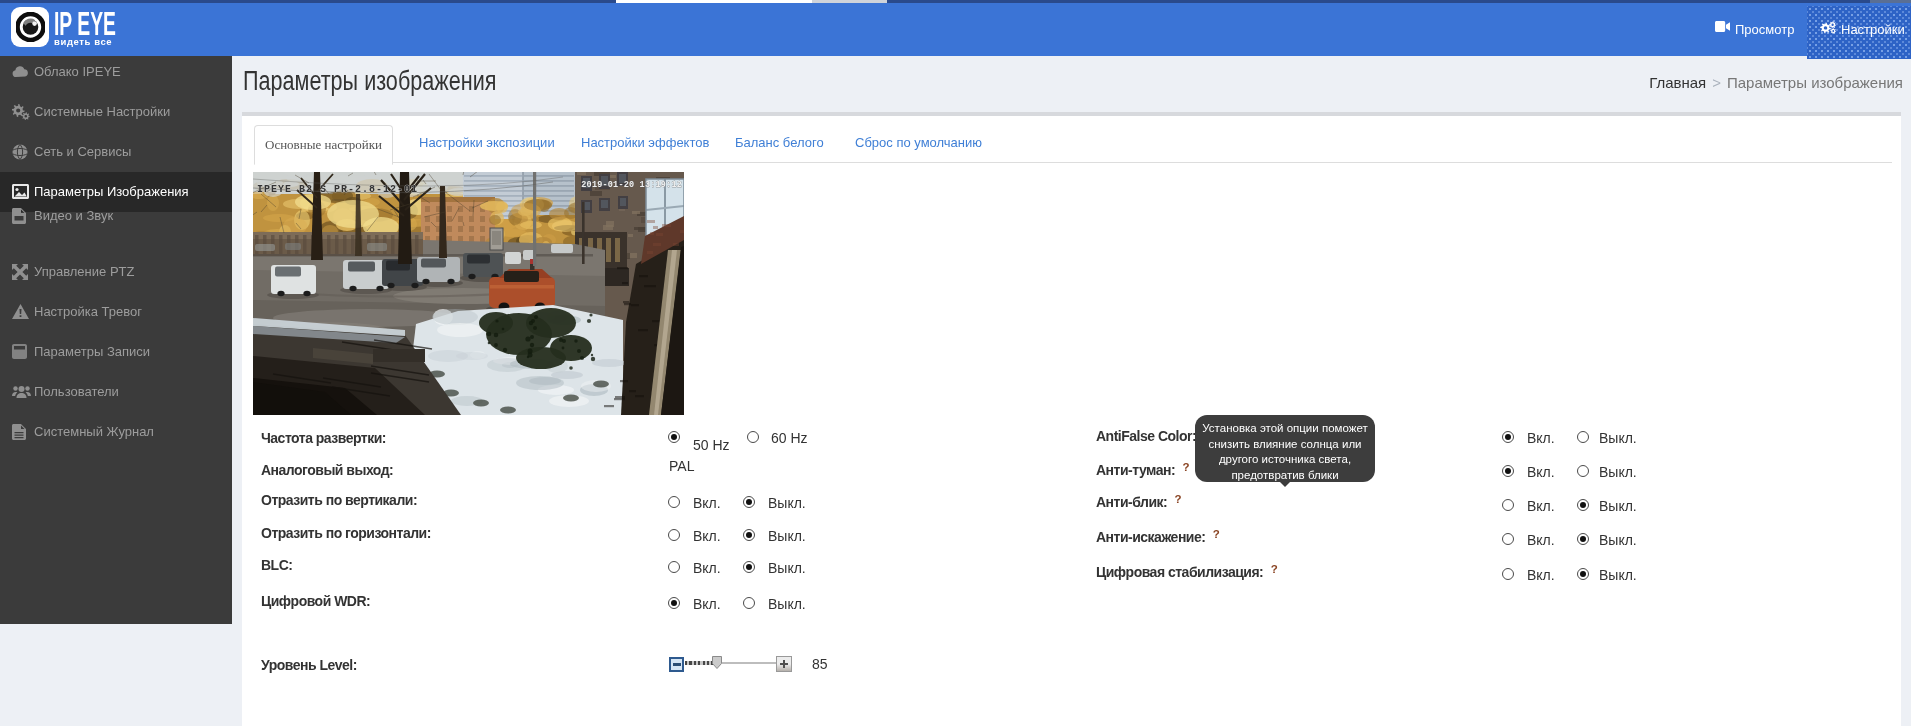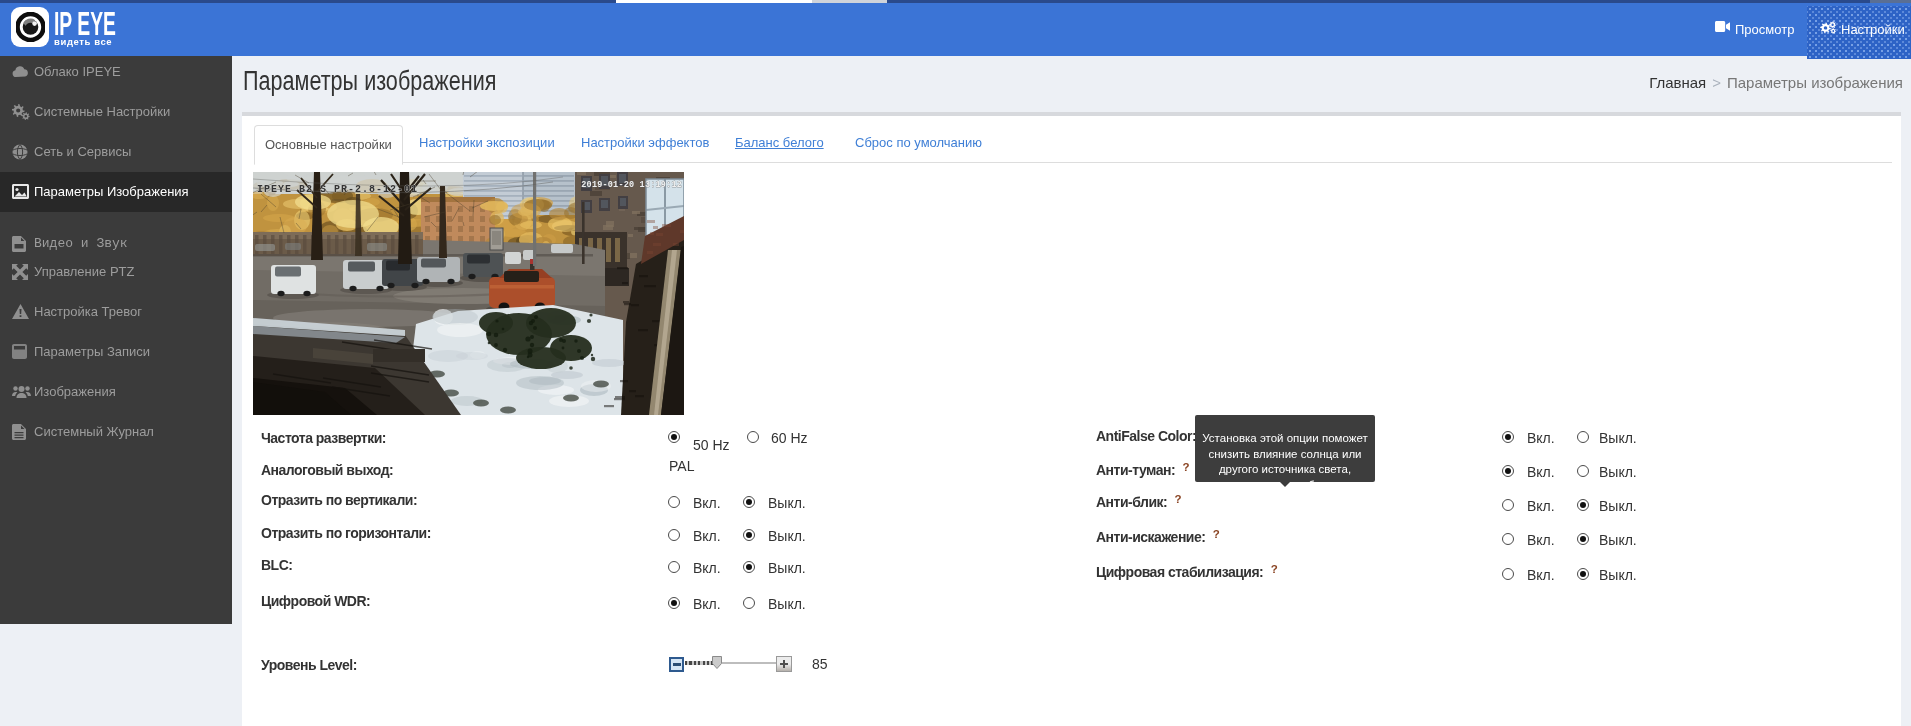--- a/index.html
+++ b/index.html
@@ -52,21 +52,21 @@
   .tab.active { background:#fff; border:1px solid #ddd; border-bottom:1px solid #fff; border-radius:4px 4px 0 0; color:#555; height:40px; }
 
   
   .lbl { position:absolute; font-size:14px; font-weight:bold; color:#333; letter-spacing:-0.5px; }
   .rtxt { position:absolute; font-size:14px; color:#333; }
   .radio { position:absolute; width:12px; height:12px; border:1.4px solid #4a4a4a; border-radius:50%; background:#fff; }
   .radio.on::after { content:''; display:block; width:6px; height:6px; background:#111; border-radius:50%; margin:1.7px; }
   .q { color:#8a4423; font-weight:bold; font-size:11.5px; position:relative; top:-4px; margin-left:4px;}
 
   
-  #tip { left:1195px; top:415px; width:180px; height:67px; background:#3d3d3d; border-radius:2px; color:#fff; font-size:11.5px; text-align:center; padding-top:16px; line-height:15.6px; z-index:30; }
+  #tip { left:1195px; top:415px; width:180px; height:67px; background:#3d3d3d; border-radius:12px; color:#fff; font-size:11.5px; text-align:center; padding-top:6px; line-height:15.6px; z-index:30; }
   #tip::after { content:''; position:absolute; left:50%; bottom:-5px; margin-left:-5px; border-left:5px solid transparent; border-right:5px solid transparent; border-top:5px solid #3c3c3c; }
 
   
   #minusbtn { left:669px; top:657px; width:15px; height:15px; background:#d6e6f5; border:2px solid #2e5a8f; }
   #minusbtn::after { content:''; position:absolute; left:1.5px; top:4px; width:8px; height:3px; background:#2b4d74; }
   #plusbtn { left:776px; top:656px; width:16px; height:16px; background:linear-gradient(#ececec 50%, #b5b0ab 100%); border:1px solid #999; }
   #trackdark { left:685px; top:661px; width:28px; height:3.5px; background:repeating-linear-gradient(90deg,#474747 0 2.2px, #c6c6c6 2.2px 4.4px); }
   #tracklight { left:722px; top:662px; width:54px; height:2px; background:#bdbdbd; }
   #handle { left:712px; top:656px; width:10px; height:13px; }
 </style>
@@ -128,21 +128,21 @@
       <span class="txt">Сеть и Сервисы</span>
     </div>
     <div class="mitem active" style="top:116px;">
       <svg width="17" height="15" viewBox="0 0 17 15">
         <path d="M0 1.5 C0 0.7 0.7 0 1.5 0 H15.5 C16.3 0 17 0.7 17 1.5 V13.5 C17 14.3 16.3 15 15.5 15 H1.5 C0.7 15 0 14.3 0 13.5 Z M2 2 V13 H15 V2 Z" fill-rule="evenodd"></path>
         <circle cx="5" cy="5.5" r="1.6"></circle>
         <path d="M2.5 12.5 L7 8 L10 11 L12.5 8.5 L14.8 12.5 Z"></path>
       </svg>
       <span class="txt">Параметры Изображения</span>
     </div>
-    <div class="mitem" style="top:168px;font-family:Liberation Mono, monospace;">
+    <div class="mitem" style="top:140px;">
       <svg width="14" height="16" viewBox="0 0 14 16">
         <path d="M0 1.5 C0 0.7 0.7 0 1.5 0 H9 L14 5 V14.5 C14 15.3 13.3 16 12.5 16 H1.5 C0.7 16 0 15.3 0 14.5 Z M9 1.5 V5 H12.5 Z M2.5 8 H11.5 V12.5 H2.5 Z" fill-rule="evenodd"></path>
         <path d="M3.5 9 H8 V11.5 H3.5 Z M8.6 9.6 L10.6 9 V11.5 L8.6 10.9 Z" fill="#3b3b3b"></path>
       </svg>
       <span class="txt">Видео и Звук</span>
     </div>
     <div class="mitem" style="top:196px;">
       <svg width="16" height="16" viewBox="0 0 16 16">
         <path d="M0 0 H6 L4.2 1.8 L8 5.6 L11.8 1.8 L10 0 H16 V6 L14.2 4.2 L10.4 8 L14.2 11.8 L16 10 V16 H10 L11.8 14.2 L8 10.4 L4.2 14.2 L6 16 H0 V10 L1.8 11.8 L5.6 8 L1.8 4.2 L0 6 Z"></path>
       </svg>
@@ -162,40 +162,40 @@
     </div>
     <div class="mitem" style="top:316px;">
       <svg width="19" height="15" viewBox="0 0 19 15">
         <circle cx="9.5" cy="5" r="3"></circle>
         <path d="M4.5 14 C4.5 10.5 6.7 9 9.5 9 C12.3 9 14.5 10.5 14.5 14 Z"></path>
         <circle cx="3.5" cy="4.5" r="2.2"></circle>
         <path d="M0 12 C0 9.3 1.6 8.1 3.7 8.1 C4.3 8.1 4.9 8.2 5.4 8.5 C3.9 9.6 3.2 11 3.2 12 Z"></path>
         <circle cx="15.5" cy="4.5" r="2.2"></circle>
         <path d="M19 12 C19 9.3 17.4 8.1 15.3 8.1 C14.7 8.1 14.1 8.2 13.6 8.5 C15.1 9.6 15.8 11 15.8 12 Z"></path>
       </svg>
-      <span class="txt">Изображения</span>
+      <span class="txt">Пользователи</span>
     </div>
     <div class="mitem" style="top:356px;">
       <svg width="14" height="16" viewBox="0 0 14 16">
         <path d="M0 1.5 C0 0.7 0.7 0 1.5 0 H9 L14 5 V14.5 C14 15.3 13.3 16 12.5 16 H1.5 C0.7 16 0 15.3 0 14.5 Z M9 1.5 V5 H12.5 Z M2.5 8 H11.5 V9.2 H2.5 Z M2.5 10.5 H11.5 V11.7 H2.5 Z M2.5 13 H11.5 V14.2 H2.5 Z" fill-rule="evenodd"></path>
       </svg>
       <span class="txt">Системный Журнал</span>
     </div>
   </div>
 
   <div id="title" class="abs">Параметры изображения</div>
   <div id="crumbs" class="abs">Главная<span class="sep">&gt;</span><span class="cur">Параметры изображения</span></div>
 
   <div id="panel" class="abs"></div>
 
   <div id="tabrow" class="abs">
-    <div class="tab active" style="left:0px; top:1px;">Основные настройки</div>
+    <div class="tab active" style="left:0px; top:1px;font-family:Liberation Serif, serif;">Основные настройки</div>
     <div class="tab" style="left:155px;">Настройки экспозиции</div>
     <div class="tab" style="left:317px;">Настройки эффектов</div>
-    <div class="tab" style="left:471px;text-decoration:underline;">Баланс белого</div>
+    <div class="tab" style="left:471px;">Баланс белого</div>
     <div class="tab" style="left:591px;">Сброс по умолчанию</div>
   </div>
 
   <svg id="video" class="abs" style="left:253px; top:172px;" width="431" height="243" viewBox="0 0 431 243">
     <rect x="0" y="0" width="431" height="243" fill="#c4c8c9"></rect>
     <rect x="0" y="0" width="225" height="24" fill="#cdd1d0"></rect>
     <rect x="0" y="22" width="240" height="70" fill="#c0933f"></rect>
     <rect x="235" y="26" width="105" height="64" fill="#c0933f"></rect>
     <ellipse cx="105" cy="24" rx="13" ry="4" fill="#efd077" opacity="0.49"></ellipse>
     <ellipse cx="193" cy="85" rx="8" ry="4" fill="#8a6527" opacity="0.48"></ellipse>

